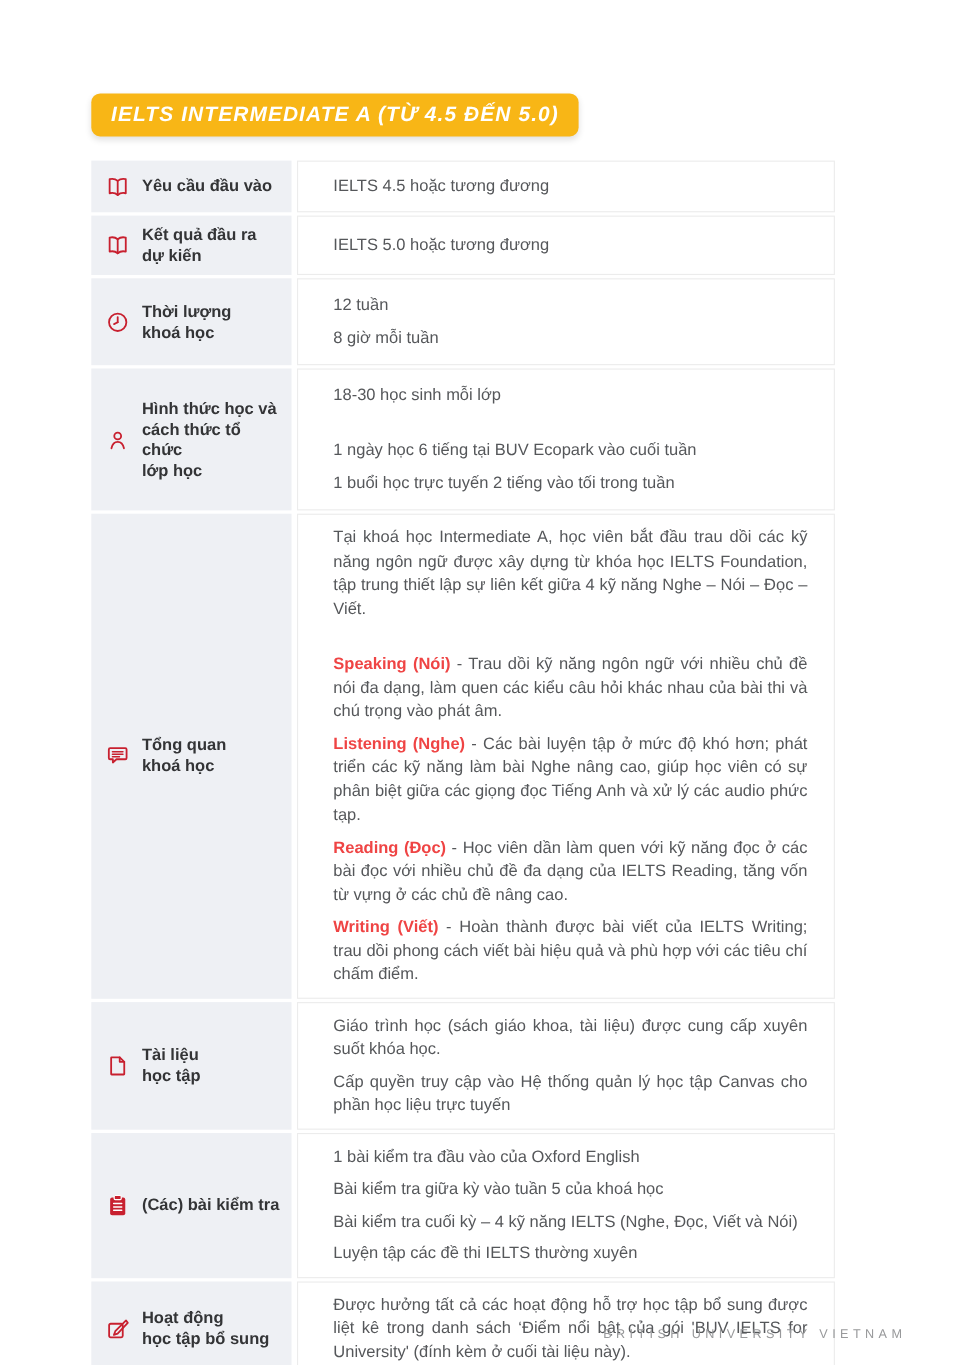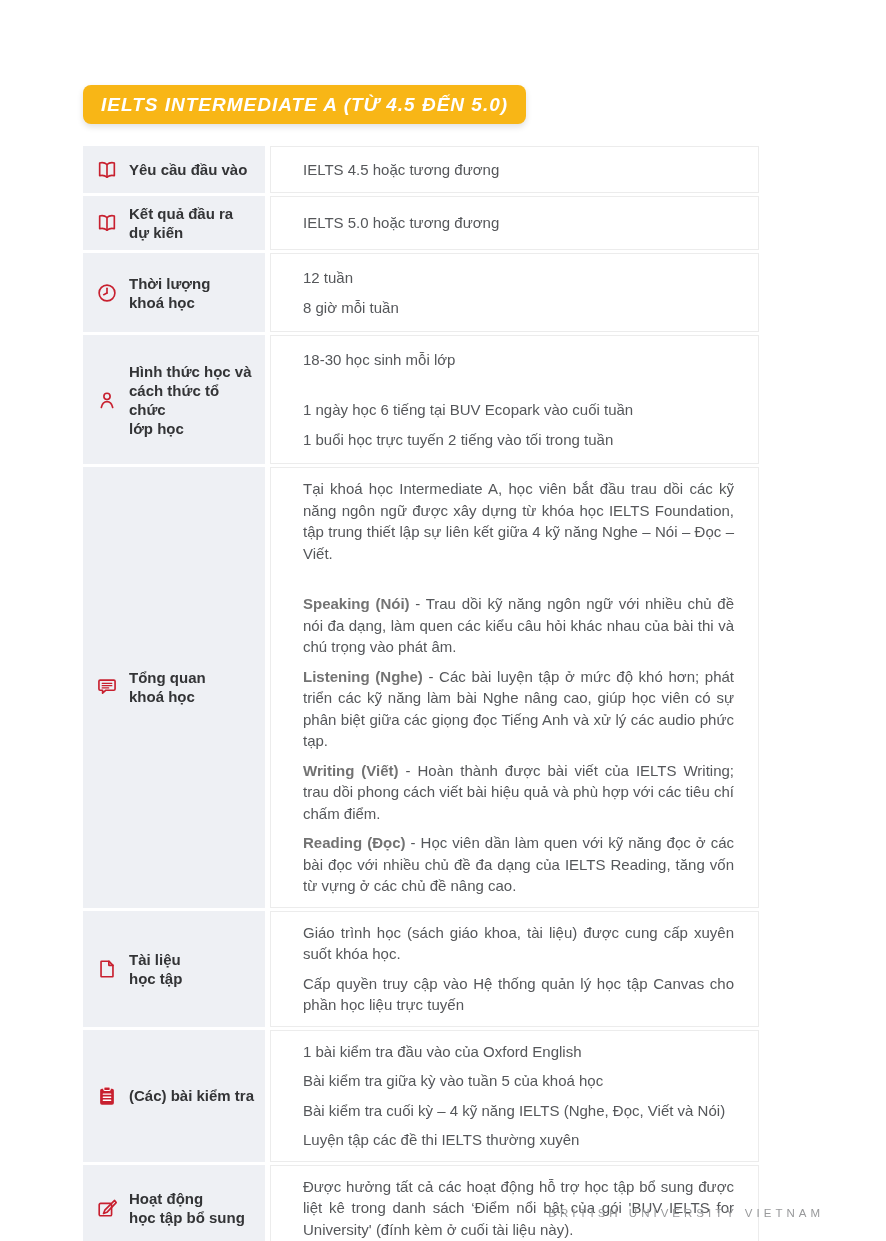--- a/index.html
+++ b/index.html
@@ -55,21 +55,21 @@
     background:#ffffff;
     border:1px solid var(--cell-border,#ECECEC);
     display:flex;flex-direction:column;justify-content:center;
     padding:6px 20px 6px 28px;
     font-size:15px;line-height:21.5px;
     color:var(--body-text,#55575A);
   }
   .value-cell.justify p{text-align:justify;}
   .value-cell p{margin:4px;}
   .value-cell .spacer{height:21px;}
-  .value-cell b{color:#737373;}
+  .value-cell b{color:#ef4444;}
   #info-table .row:nth-child(1) .cell{min-height:47px}
   #info-table .row:nth-child(2) .cell{min-height:48px}
   #info-table .row:nth-child(3) .cell{min-height:79px}
   #info-table .row:nth-child(4) .cell{min-height:129px}
   #info-table .row:nth-child(5) .cell{min-height:367px}
   #info-table .row:nth-child(6) .cell{min-height:91px}
   #info-table .row:nth-child(7) .cell{min-height:118px}
   #info-table .row:nth-child(8) .cell{min-height:79px}
   .footer{
     position:absolute;right:62px;top:1183px;
@@ -172,22 +172,22 @@
           <div class="label">
             <div>Tổng quan</div>
             <div>khoá học</div>
           </div>
         </div>
         <div class="value-cell cell justify">
           <p><span>Tại khoá học Intermediate A, học viên bắt đầu trau dồi các kỹ năng ngôn ngữ được xây dựng từ khóa học IELTS Foundation, tập trung thiết lập sự liên kết giữa 4 kỹ năng Nghe – Nói – Đọc – Viết.</span></p>
           <div class="spacer"></div>
           <p><b>Speaking (Nói)</b><span> - Trau dồi kỹ năng ngôn ngữ với nhiều chủ đề nói đa dạng, làm quen các kiểu câu hỏi khác nhau của bài thi và chú trọng vào phát âm.</span></p>
           <p><b>Listening (Nghe)</b><span> - Các bài luyện tập ở mức độ khó hơn; phát triển các kỹ năng làm bài Nghe nâng cao, giúp học viên có sự phân biệt giữa các giọng đọc Tiếng Anh và xử lý các audio phức tạp.</span></p>
+          <p><b>Reading (Đọc)</b><span> - Học viên dần làm quen với kỹ năng đọc ở các bài đọc với nhiều chủ đề đa dạng của IELTS Reading, tăng vốn từ vựng ở các chủ đề nâng cao.</span></p>
           <p><b>Writing (Viết)</b><span> - Hoàn thành được bài viết của IELTS Writing; trau dồi phong cách viết bài hiệu quả và phù hợp với các tiêu chí chấm điểm.</span></p>
-          <p><b>Reading (Đọc)</b><span> - Học viên dần làm quen với kỹ năng đọc ở các bài đọc với nhiều chủ đề đa dạng của IELTS Reading, tăng vốn từ vựng ở các chủ đề nâng cao.</span></p>
         </div>
       </div>
       <div class="row">
         <div class="label-cell cell">
           <span class="icon">
             <svg viewBox="0 0 24 24" fill="none" stroke="currentColor" stroke-width="1.8" stroke-linecap="round" stroke-linejoin="round">
               <path d="M6 3.5h8l4.5 4.5v12a.5.5 0 0 1-.5.5H6a.5.5 0 0 1-.5-.5v-16a.5.5 0 0 1 .5-.5z"></path>
               <path d="M14 3.5V8h4.5"></path>
             </svg>
           </span>

